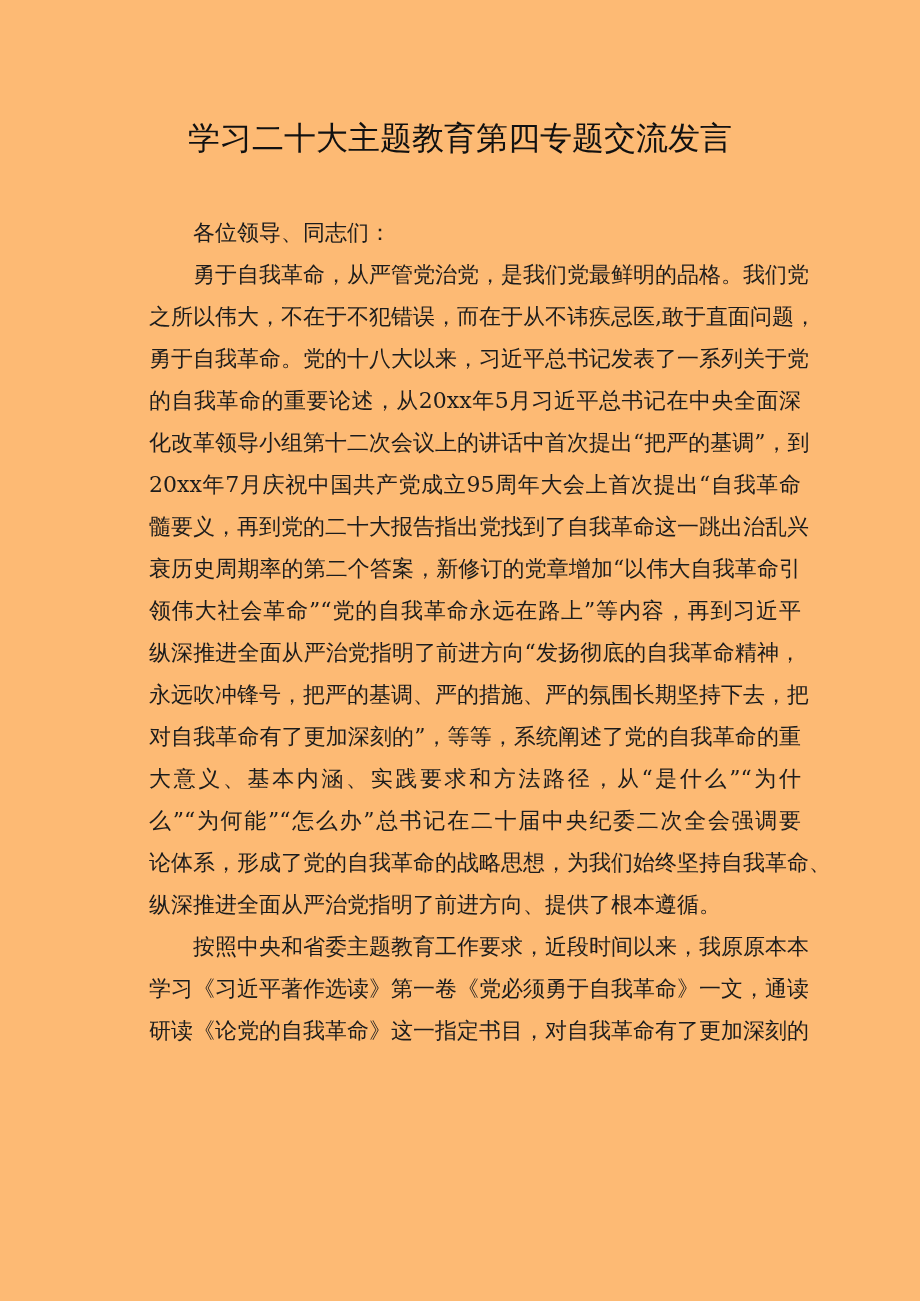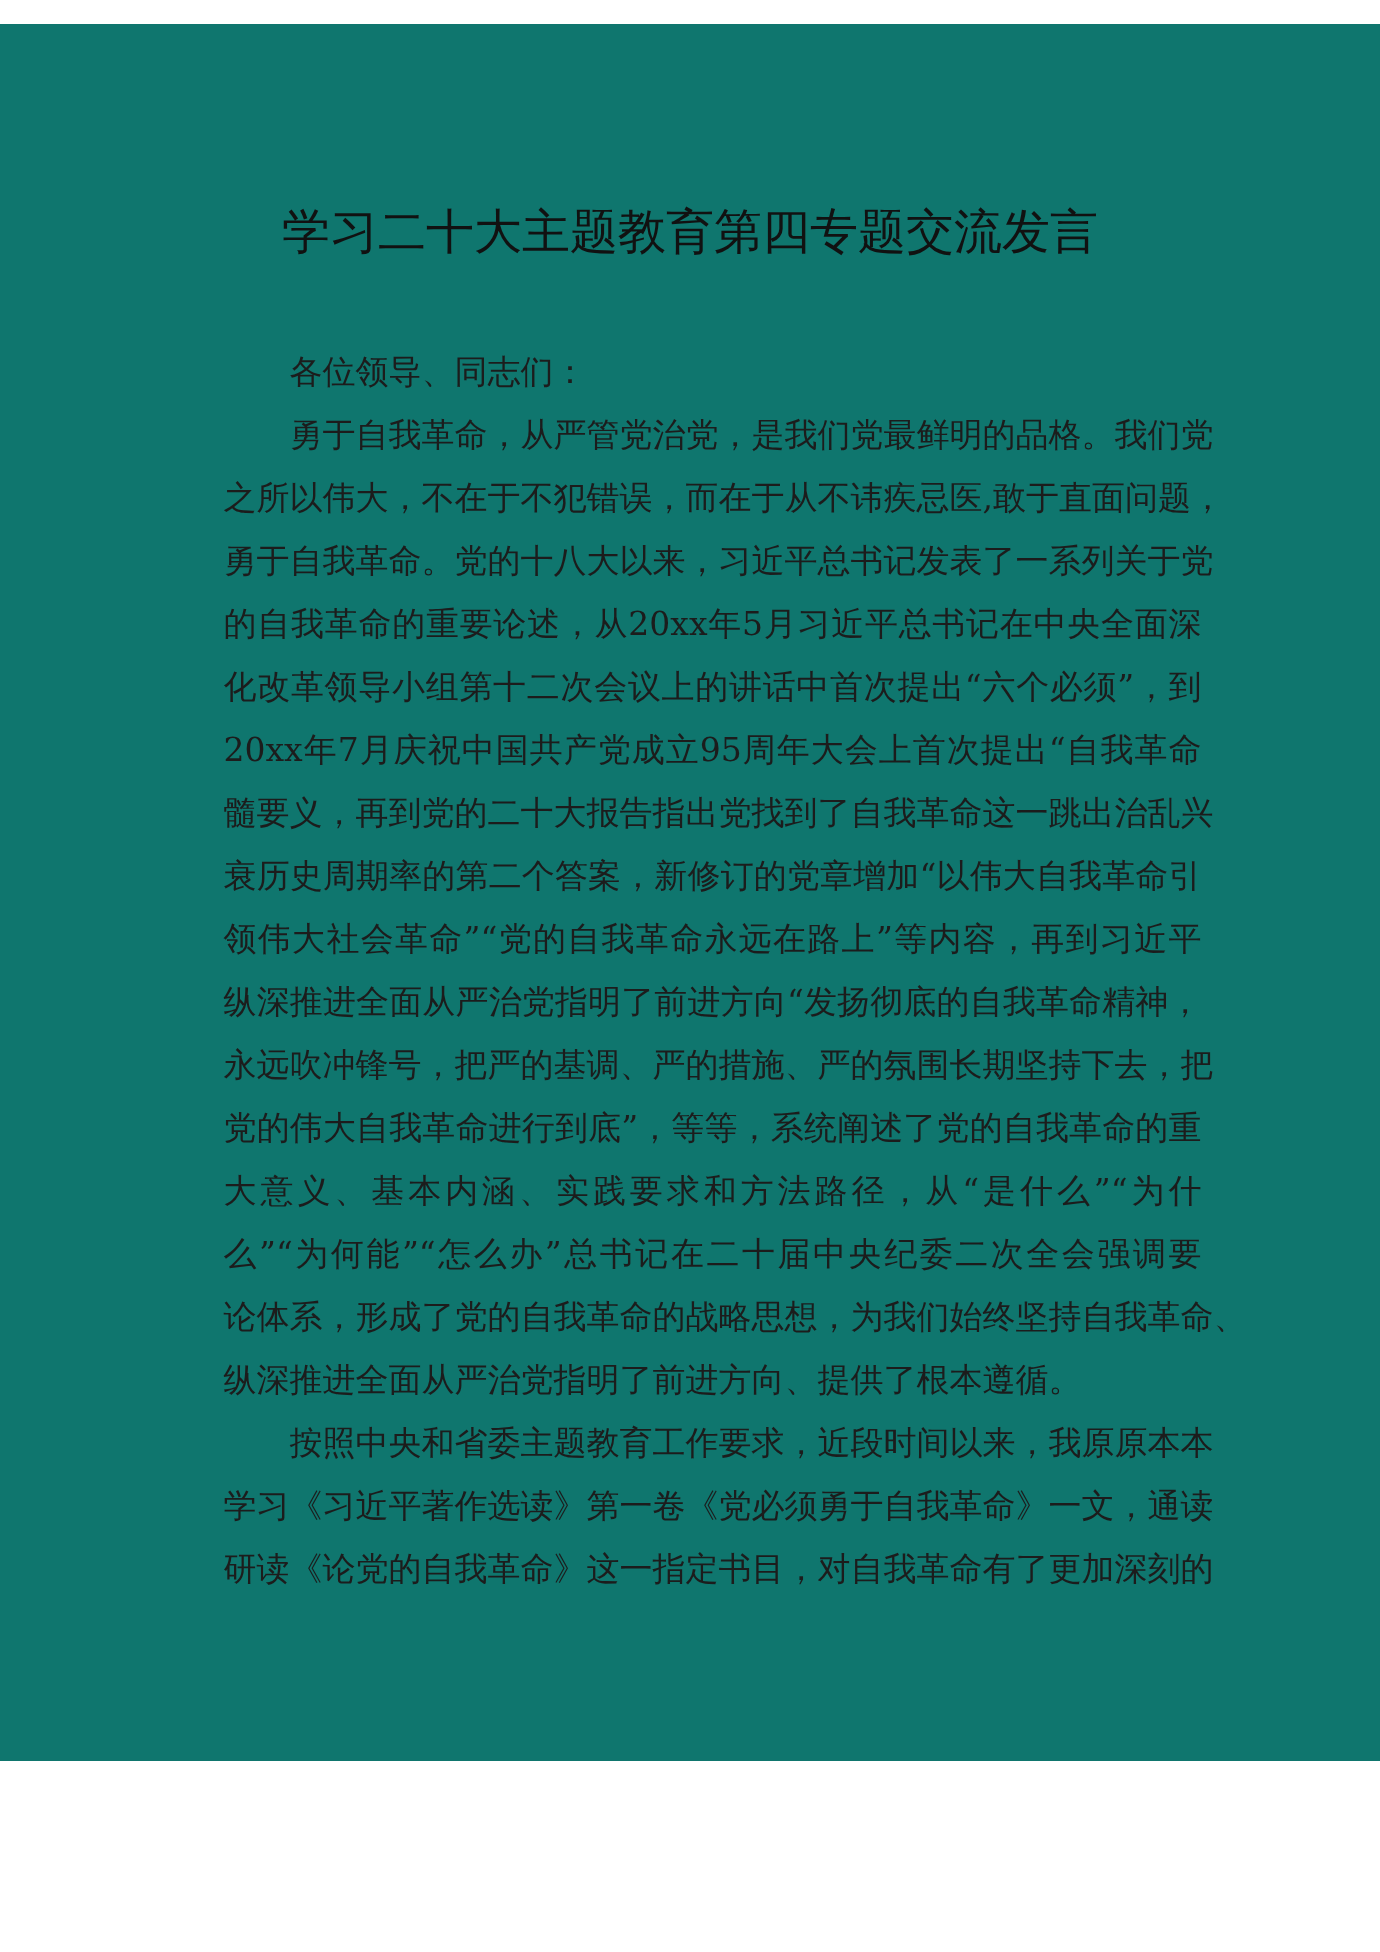--- a/index.html
+++ b/index.html
@@ -11,23 +11,22 @@
       width: 920px;
       height: 1301px;
       position: relative;
       overflow: hidden;
       color: #1a1a1a;
     }
     .page {
       position: absolute;
       left: 0; top: 0;
       width: 920px;
-      height: 1158px;
-      background: #0f766e;
-      margin-top: 16px;
+      height: 1301px;
+      background: #fdba74;
     }
     .title {
       position: absolute;
       left: 0;
       top: 116px;
       width: 920px;
       text-align: center;
       font-family: "DejaVu Sans", sans-serif;
       font-size: 32px;
       line-height: 44px;
@@ -64,28 +63,28 @@
   <div class="title">学习二十大主题教育第四专题交流发言</div>
 
   <div class="body">
     <div class="line indent last">各位领导、同志们：</div>
 
     <div>
       <div class="line indent">勇于自我革命，从严管党治党，是我们党最鲜明的品格。我们党</div>
       <div class="line">之所以伟大，不在于不犯错误，而在于从不讳疾忌医,敢于直面问题，</div>
       <div class="line">勇于自我革命。党的十八大以来，习近平总书记发表了一系列关于党</div>
       <div class="line">的自我革命的重要论述，从20xx年5月习近平总书记在中央全面深</div>
-      <div class="line">化改革领导小组第十二次会议上的讲话中首次提出“六个必须”，到</div>
+      <div class="line">化改革领导小组第十二次会议上的讲话中首次提出“把严的基调”，到</div>
       <div class="line">20xx年7月庆祝中国共产党成立95周年大会上首次提出“自我革命</div>
       <div class="line">髓要义，再到党的二十大报告指出党找到了自我革命这一跳出治乱兴</div>
       <div class="line">衰历史周期率的第二个答案，新修订的党章增加“以伟大自我革命引</div>
       <div class="line">领伟大社会革命”“党的自我革命永远在路上”等内容，再到习近平</div>
       <div class="line">纵深推进全面从严治党指明了前进方向“发扬彻底的自我革命精神，</div>
       <div class="line">永远吹冲锋号，把严的基调、严的措施、严的氛围长期坚持下去，把</div>
-      <div class="line">党的伟大自我革命进行到底”，等等，系统阐述了党的自我革命的重</div>
+      <div class="line">对自我革命有了更加深刻的”，等等，系统阐述了党的自我革命的重</div>
       <div class="line">大意义、基本内涵、实践要求和方法路径，从“是什么”“为什</div>
       <div class="line">么”“为何能”“怎么办”总书记在二十届中央纪委二次全会强调要</div>
       <div class="line">论体系，形成了党的自我革命的战略思想，为我们始终坚持自我革命、</div>
       <div class="line last">纵深推进全面从严治党指明了前进方向、提供了根本遵循。</div>
     </div>
 
     <div>
       <div class="line indent">按照中央和省委主题教育工作要求，近段时间以来，我原原本本</div>
       <div class="line">学习《习近平著作选读》第一卷《党必须勇于自我革命》一文，通读</div>
       <div class="line">研读《论党的自我革命》这一指定书目，对自我革命有了更加深刻的</div>

